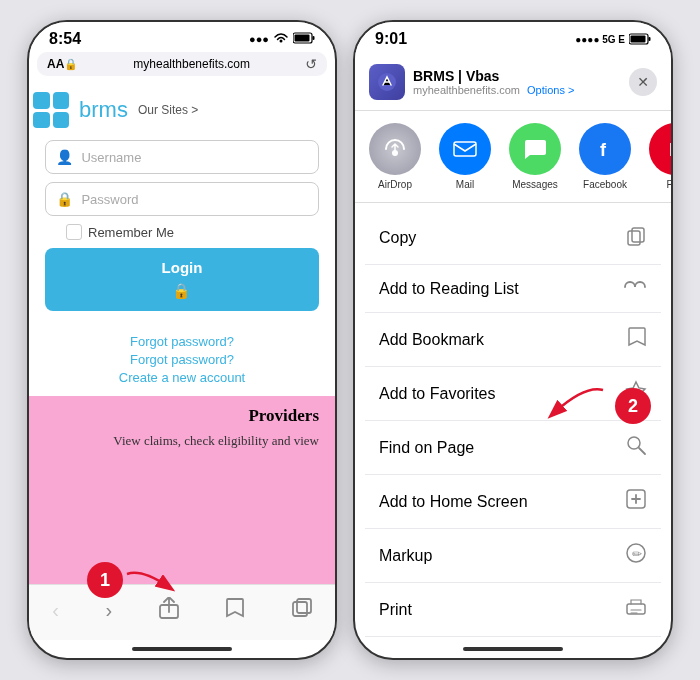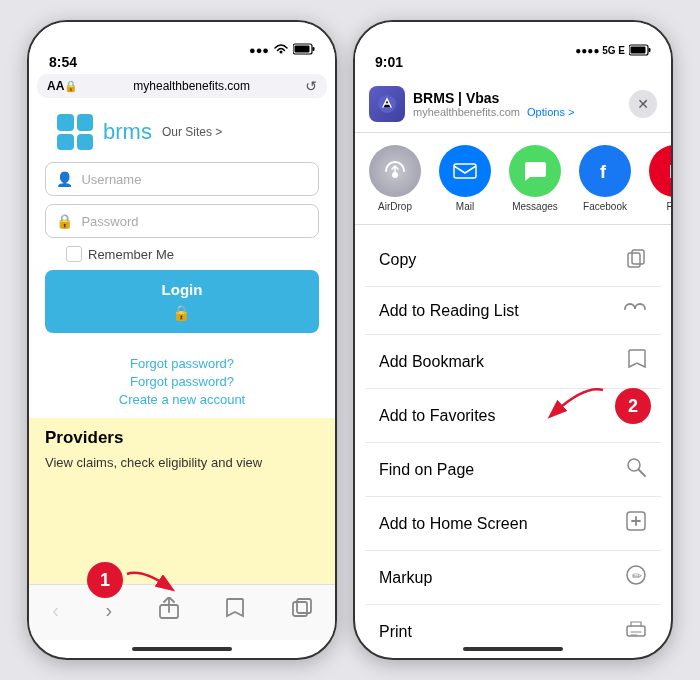--- a/index.html
+++ b/index.html
@@ -39,21 +39,21 @@
     
     .status-bar {
       display: flex;
       justify-content: space-between;
       align-items: center;
       padding: 8px 20px 4px;
       background: #fff;
       font-size: 13px;
       font-weight: 600;
     }
-    .status-bar .time { font-weight: 700; font-size: 14px; margin-top: 24px; }
+    .status-bar .time { font-weight: 700; font-size: 16px; }
     .status-icons { display: flex; gap: 4px; align-items: center; font-size: 11px; }
 
     
     .address-bar {
       display: flex;
       align-items: center;
       padding: 4px 10px;
       background: #f2f2f7;
       margin: 0 8px 4px;
       border-radius: 10px;
@@ -62,21 +62,21 @@
     }
     .address-bar .aa { font-size: 12px; font-weight: 600; color: #000; }
     .address-bar .lock { font-size: 11px; color: #555; }
     .address-bar .url { font-size: 12px; color: #000; flex: 1; text-align: center; }
     .address-bar .reload { color: #555; font-size: 14px; }
 
     .brms-header {
       display: flex;
       align-items: center;
       gap: 10px;
-      padding: 12px 28px 6px;
+      padding: 12px 4px 6px;
     }
     .brms-logo {
       display: grid;
       grid-template-columns: 1fr 1fr;
       gap: 3px;
       width: 36px;
       height: 36px;
     }
     .brms-logo span {
       background: #3ab3e0;
@@ -142,23 +142,24 @@
     }
     .links-section a {
       display: block;
       color: #3ab3e0;
       font-size: 13px;
       text-decoration: none;
       margin: 3px 0;
     }
 
     .providers-section {
-      background: #fef9c3;
+      background: #f9a8d4;
       padding: 10px 16px;
-      text-align: left;
+      text-align: right;
+      font-family: Liberation Serif, serif;
     }
     .providers-title {
       font-size: 17px;
       font-weight: 600;
       color: #000;
       margin-bottom: 6px;
     }
     .providers-text {
       font-size: 13px;
       color: #333;

